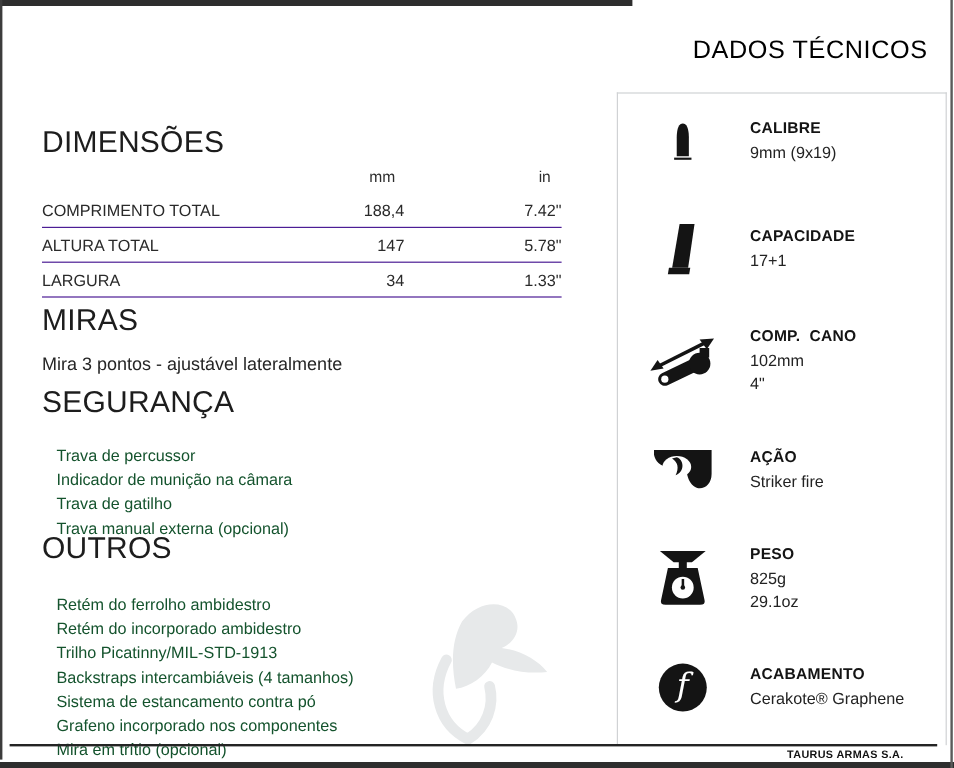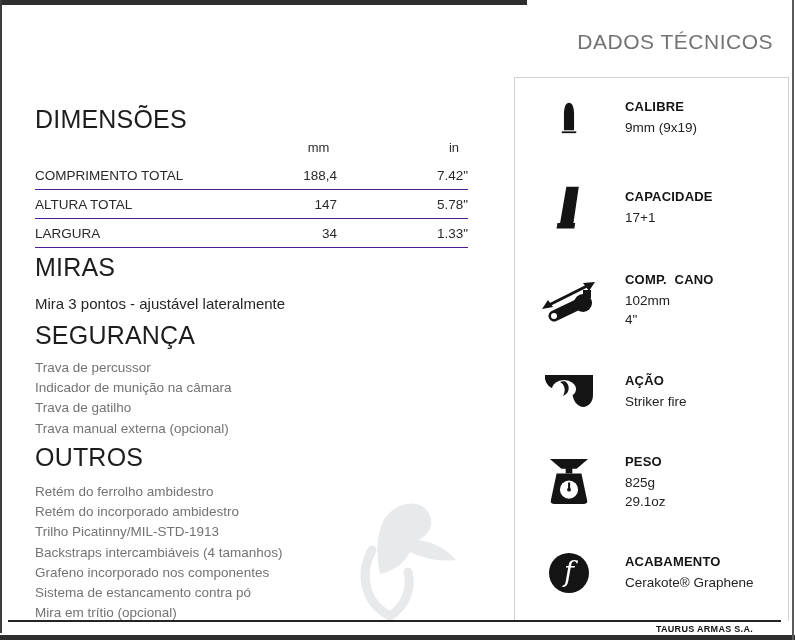--- a/index.html
+++ b/index.html
@@ -8,21 +8,21 @@
     font-family:"Liberation Sans", sans-serif;color:#1f1f1f;overflow:hidden;
   }
   
   .edge-left{position:absolute;left:0;top:0;width:2px;height:633px;background:#3c3c3c;}
   .edge-right{position:absolute;left:792px;top:0;width:2px;height:640px;background:#5a5a5a;}
   .bar-top{position:absolute;left:0;top:0;width:527px;height:5px;background:#2e2e2e;}
   .bar-bottom{position:absolute;left:0;top:635px;width:795px;height:5px;background:#2e2e2e;}
 
   .doc-title{
     position:absolute;top:30px;right:22px;font-size:21px;letter-spacing:.5px;
-    color:#737373;font-weight:400;
+    color:#000000;font-weight:400;
   }
   .h1{
     position:absolute;left:35px;font-size:25px;font-weight:400;color:#1d1d1d;
     letter-spacing:.2px;line-height:1.1;
   }
   .h-dimensoes{top:106px;}
   .h-miras{top:254px;}
   .h-seguranca{top:322px;}
   .h-outros{top:444px;}
 
@@ -31,21 +31,21 @@
   .dim-head{display:flex;height:27px;align-items:flex-end;padding-bottom:6px;font-size:13px;color:#2d2d2d;}
   .dim-row{display:flex;height:28px;align-items:center;border-bottom:1px solid #4c1d95;}
   .c-label{width:192px;}
   .c-mm{width:110px;text-align:right;}
   .c-in{width:131px;text-align:right;}
   .dim-head .c-in{padding-right:9px;}
   .dim-head .c-mm{padding-right:2px;}
 
   .body-text{position:absolute;left:35px;font-size:15px;color:#262626;}
   .mira-line{top:295px;}
-  .plain-list{list-style:none;margin:0;padding:0;line-height:20.2px;font-size:13.5px;color:#737373;}
+  .plain-list{list-style:none;margin:12px;padding:0;line-height:20.2px;font-size:13.5px;color:#14532d;}
   .list-seguranca{position:absolute;left:35px;top:358px;}
   .list-outros{position:absolute;left:35px;top:482px;}
 
   
   .panel{
     position:absolute;left:514px;top:77px;width:273px;height:543px;
     border:1px solid #d0d2d4;border-bottom:none;background:transparent;
   }
   .spec-row{position:absolute;left:26px;display:flex;align-items:center;gap:28px;height:58px;}
   .spec-icon{width:56px;height:56px;display:flex;align-items:center;justify-content:center;flex:0 0 56px;}
@@ -116,22 +116,22 @@
     <li>Trava de gatilho</li>
     <li>Trava manual externa (opcional)</li>
   </ul>
 
   <div class="h1 h-outros">OUTROS</div>
   <ul class="plain-list list-outros">
     <li>Retém do ferrolho ambidestro</li>
     <li>Retém do incorporado ambidestro</li>
     <li>Trilho Picatinny/MIL-STD-1913</li>
     <li>Backstraps intercambiáveis (4 tamanhos)</li>
+    <li>Sistema de estancamento contra pó</li>
     <li>Grafeno incorporado nos componentes</li>
-    <li>Sistema de estancamento contra pó</li>
     <li>Mira em trítio (opcional)</li>
   </ul>
 
   <div class="panel">
 
     <div class="spec-row r1">
       <div class="spec-icon">
         <svg width="26" height="48" viewBox="0 0 36 48">
           <path d="M11 41 V19 C11 8 14 3 18 3 C22 3 25 8 25 19 V41 Z" fill="#141414"></path>
           <rect x="8" y="42.5" width="20" height="2.5" fill="#141414"></rect>

